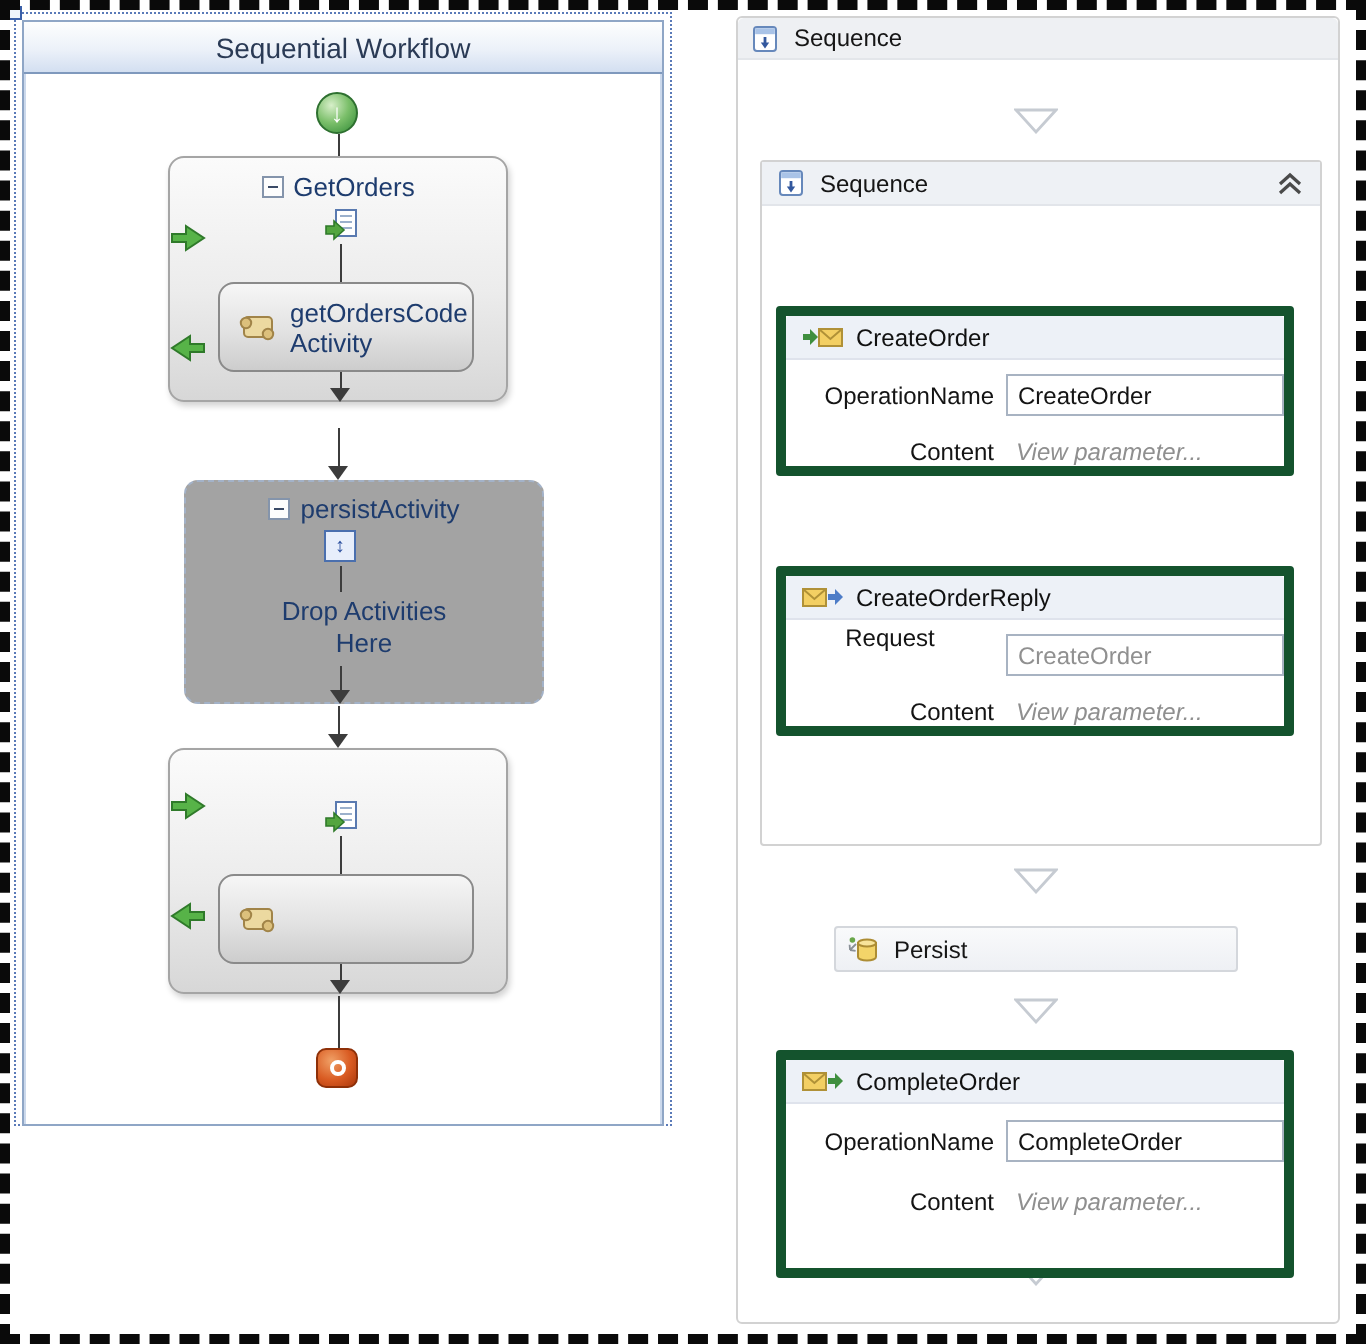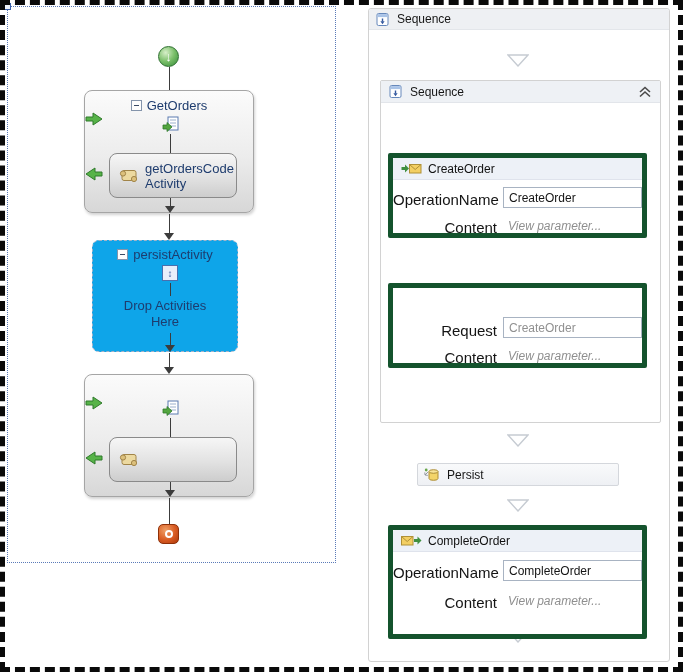--- a/index.html
+++ b/index.html
@@ -21,21 +21,21 @@
   .wf-box { position:absolute; left:84px; width:170px; height:123px; border:1px solid #a5a5a5; border-radius:8px;
             background:linear-gradient(180deg,#fbfbfb 0%,#ececec 55%,#d7d7d7 100%); box-shadow:1px 2px 3px rgba(0,0,0,.18); }
   .wf-head { position:absolute; top:7px; left:0; right:0; display:flex; align-items:center; justify-content:center; gap:5px;
              font-size:13px; color:#1e3c6e; }
   .minusbox { width:11px; height:11px; border:1px solid #8494ab; background:#fdfdfd; display:inline-flex; align-items:center; justify-content:center; flex:0 0 auto; }
   .minusbox i { display:block; width:5px; height:1px; background:#3a4a66; }
   .inner-box { position:absolute; left:24px; top:62px; width:128px; height:45px; border:1px solid #8a8a8a; border-radius:8px;
                background:linear-gradient(180deg,#f6f6f6 0%,#e2e2e2 55%,#cdcdcd 100%);
                display:flex; align-items:center; gap:6px; padding-left:8px; }
   .inner-box .txt { width:102px; font-size:13px; line-height:15px; color:#1e3c6e; word-break:break-all; }
-  .dashed-box { position:absolute; left:92px; top:240px; width:146px; height:112px; border:1px dashed #a3b2c8; border-radius:7px; background:#0ea5e9; }
+  .dashed-box { position:absolute; left:92px; top:240px; width:180px; height:112px; border:1px dashed #a3b2c8; border-radius:7px; background:#a3a3a3; }
   .drop-hint { position:absolute; top:57px; left:0; right:0; text-align:center; font-size:13px; line-height:16px; color:#1e3c6e; }
   .drop-hint span { display:inline-block; width:110px; }
   .persist-sq { position:absolute; left:69px; top:24px; width:16px; height:16px; border:1px solid #4a6fae; background:#e7eefb;
                 display:flex; align-items:center; justify-content:center; font-size:10px; color:#2b4f9e; }
   .start-icon { position:absolute; left:158px; top:46px; width:21px; height:21px; border-radius:50%;
                 background:radial-gradient(circle at 35% 30%, #d7efc9, #7bbf6a 48%, #3f9440 90%);
                 border:1px solid #2e7030; color:#fff; font-weight:bold; font-size:13px;
                 display:flex; align-items:center; justify-content:center; }
   .stop-icon { position:absolute; left:158px; top:524px; width:21px; height:20px; border-radius:5px;
                background:radial-gradient(circle at 35% 30%, #f0a066, #d95b22 55%, #b13c0e 95%);
@@ -48,46 +48,51 @@
   .seq-outer-head { height:21px; background:#eef0f3; border-bottom:1px solid #e3e6ea; border-radius:3px 3px 0 0;
                     display:flex; align-items:center; gap:7px; padding-left:7px; font-size:12px; color:#161616; }
   .seq-inner { position:absolute; left:380px; top:80px; width:281px; height:343px; border:1px solid #d2d2d2; border-radius:2px; background:#fff; }
   .seq-inner-head { height:22px; background:#eef1f5; border-bottom:1px solid #e2e5ea;
                     display:flex; align-items:center; gap:7px; padding:0 8px; font-size:12px; color:#161616; }
   .seq-inner-head .sp { flex:1; }
   .tri { position:absolute; left:507px; width:22px; height:13px; }
   .card { position:absolute; left:388px; width:259px; border:5px solid #14532d; border-radius:2px; background:#fff; }
   .card-head { height:22px; background:#edf1f7; border-bottom:1px solid #dfe3ec; display:flex; align-items:center; gap:6px;
                padding-left:8px; font-size:12px; color:#111; border-radius:2px 2px 0 0; }
-  .fld-label { position:absolute; left:0; width:104px; text-align:right; font-size:15px; color:#141414; }
+  .fld-label { position:absolute; left:0; width:104px; text-align:right; font-size:12px; color:#141414; }
   .fld-input { position:absolute; left:110px; width:139px; height:21px; border:1px solid #a8b3c2; background:#fff;
                font-family:"Liberation Sans",sans-serif; font-size:12px; color:#141414; padding:0 5px; }
   .fld-input.gray { color:#909090; }
   .fld-link { position:absolute; left:115px; font-size:12px; font-style:italic; color:#8f8f8f; }
   .persist-bar { position:absolute; left:417px; top:463px; width:202px; height:23px; border:1px solid #d4d7dc; border-radius:2px;
                  background:linear-gradient(180deg,#f9fafb,#eef0f4); display:flex; align-items:center; gap:7px;
                  padding-left:6px; font-size:12px; color:#161616; }
   .icon { flex:0 0 auto; display:block; }
 </style>
 </head>
 <body>
 
 <div id="root">
   <div class="frame"></div>
 
   <div class="selection-rect"></div>
   <div class="selection-handle"></div>
 
+  <div class="designer">
+    <div class="titlebar">
+      <span>Sequential Workflow</span>
+    </div>
+  </div>
 
   <div class="start-icon">
     <span>↓</span>
   </div>
   <div class="vline" style="left:169px;top:67px;height:23px;"></div>
 
-  <div class="wf-box" style="top:90px;">
+  <div class="wf-box" style="top:78px;">
     <div class="wf-head">
       <span class="minusbox">
           <i></i>
         </span>
       <span>GetOrders</span>
     </div>
     <svg class="icon" style="position:absolute;left:77px;top:25px;" width="17" height="17" viewBox="0 0 17 17">
       <rect x="6" y="1" width="10" height="13" fill="#ffffff" stroke="#5a7ab0"></rect>
       <line x1="8" y1="4" x2="14" y2="4" stroke="#9bb0cc"></line>
         <line x1="8" y1="7" x2="14" y2="7" stroke="#9bb0cc"></line>
@@ -228,21 +233,29 @@
       </svg>
       <span>CreateOrder</span>
     </div>
     <div class="fld-label" style="top:33px;">OperationName</div>
     <input class="fld-input" style="top: 29px;" value="CreateOrder">
     <div class="fld-label" style="top:61px;">Content</div>
     <div class="fld-link" style="top:61px;">View parameter...</div>
   </div>
 
   <div class="card" style="top:283px;height:85px;">
-    <div class="fld-label" style="top:34px;">Request</div>
+    <div class="card-head">
+      <svg class="icon" width="21" height="13" viewBox="0 0 21 13">
+        <rect x="0.5" y="2.5" width="11.5" height="8.5" fill="#f3cf63" stroke="#b09137"></rect>
+        <polyline points="0.5,2.5 6.2,7.5 12,2.5" fill="none" stroke="#b09137"></polyline>
+        <path d="M13 5 h3.5 V2.5 L20.5 6.5 16.5 10.5 V8 H13 z" fill="#4d7cc7"></path>
+      </svg>
+      <span>CreateOrderReply</span>
+    </div>
+    <div class="fld-label" style="top:24px;text-align:center;">Request</div>
     <input class="fld-input gray" style="top: 29px;" value="CreateOrder">
     <div class="fld-label" style="top:61px;">Content</div>
     <div class="fld-link" style="top:61px;">View parameter...</div>
   </div>
 
   <div class="persist-bar">
     <svg class="icon" width="16" height="16" viewBox="0 0 16 16">
       <path d="M5 4.5 v7 a4.5 1.8 0 0 0 9 0 v-7 z" fill="#f3d469" stroke="#ad8d34"></path>
       <ellipse cx="9.5" cy="4.5" rx="4.5" ry="1.8" fill="#f8e49a" stroke="#ad8d34"></ellipse>
       <circle cx="2.2" cy="3" r="1.4" fill="#69a74a"></circle>

